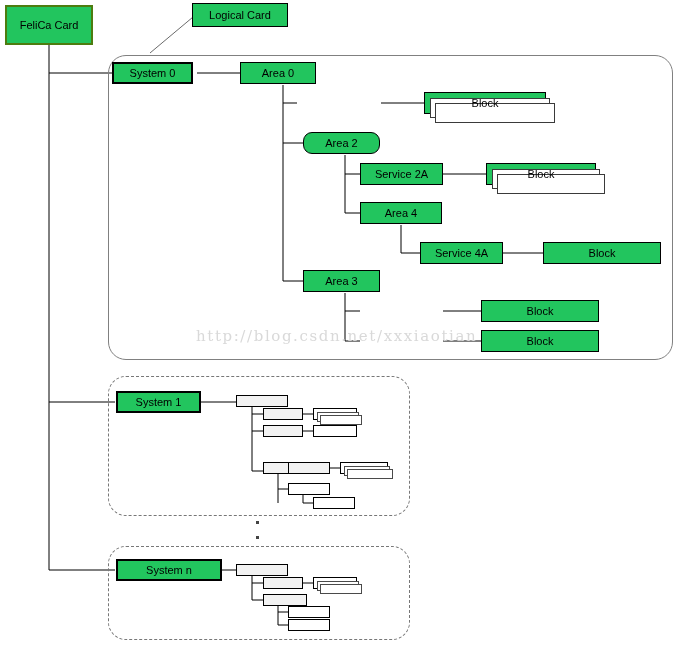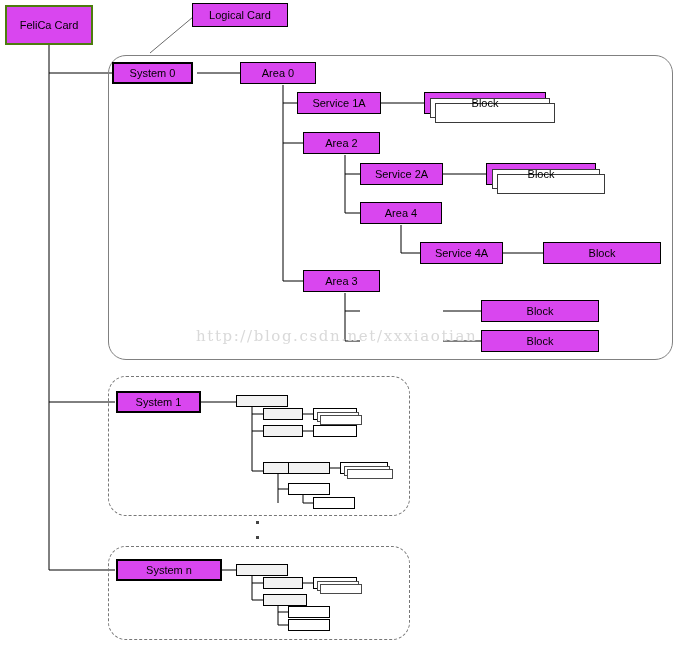--- a/index.html
+++ b/index.html
@@ -23,21 +23,21 @@
     left: 0;
     top: 0;
     width: 690px;
     height: 652px;
   }
 
   
   .node {
     position: absolute;
     box-sizing: border-box;
-    background: #d946ef;
+    background: #22c55e;
     display: flex;
     align-items: center;
     justify-content: center;
     font-size: 11px;
     color: #000000;
     line-height: 1;
     white-space: nowrap;
     z-index: 5;
   }
   .node.thin   { border: 1px solid #000000; }
@@ -216,29 +216,26 @@
   </div>
 
   <div class="node heavy" style="left:112px; top:62px; width:81px; height:22px;">
     <span>System 0</span>
   </div>
 
   <div class="node thin" style="left:240px; top:62px; width:76px; height:22px;">
     <span>Area 0</span>
   </div>
 
-  <div class="node thin" style="left:297px; top:92px; width:84px; height:22px;">
-    <span>Service 1A</span>
-  </div>
 
   <div class="node thin stack" style="left:424px; top:92px; width:122px; height:22px;">
     <span>Block</span>
   </div>
 
-  <div class="node thin" style="left:303px; top:132px; width:77px; height:22px;">
+  <div class="node thin" style="left:303px; top:132px; width:77px; height:22px;border-radius:9px;">
     <span>Area 2</span>
   </div>
 
   <div class="node thin" style="left:360px; top:163px; width:83px; height:22px;">
     <span>Service 2A</span>
   </div>
 
   <div class="node thin stack" style="left:486px; top:163px; width:110px; height:22px;">
     <span>Block</span>
   </div>

